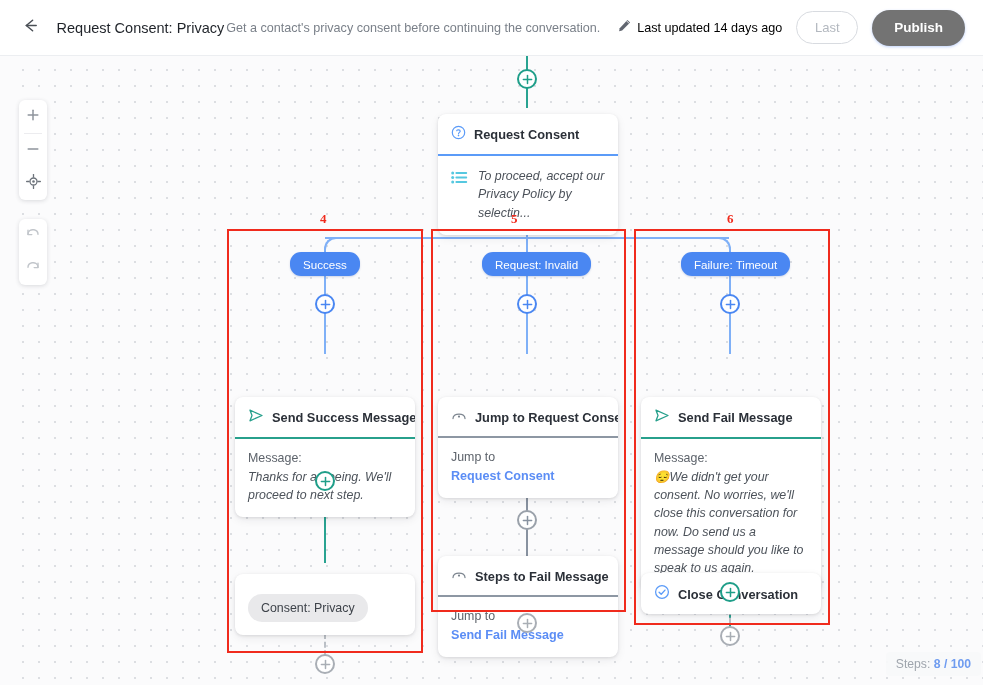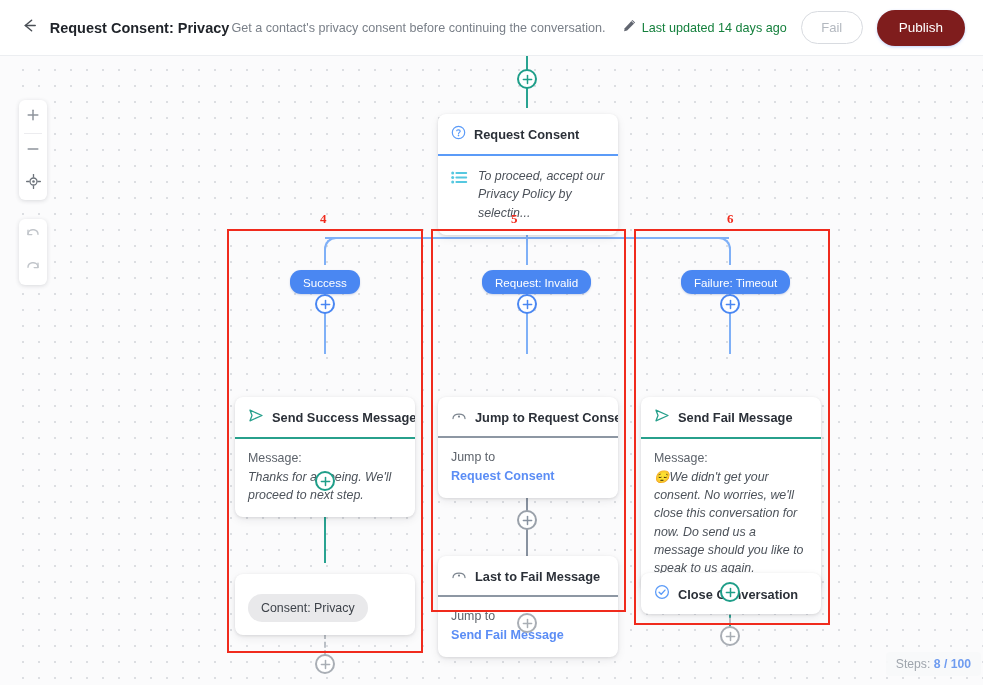--- a/index.html
+++ b/index.html
@@ -18,51 +18,52 @@
     border-bottom: 1px solid #eceef1;
     display: flex; align-items: center;
     z-index: 40;
   }
   .back-btn {
     width: 34px; height: 34px; margin-left: 14px;
     display: flex; align-items: center; justify-content: center;
     border-radius: 50%; cursor: pointer; color: #4a4f56;
   }
   .hdr-title {
-    font-size: 14.5px; font-weight: bold; color: #1f2329;
-    margin-left: 4px; white-space: nowrap;
+    font-size: 14.5px; font-weight: normal; color: #1f2329;
+    margin-left: 10px; white-space: nowrap;
   }
   .hdr-desc {
     font-size: 12.6px; color: #7a8089; margin-left: 2px;
     white-space: nowrap;
   }
   .pencil-btn {
     width: 26px; height: 26px; margin-left: 12px;
     display: flex; align-items: center; justify-content: center;
     border-radius: 4px; cursor: pointer;
   }
   .hdr-right {
     margin-left: auto; display: flex; align-items: center; gap: 14px;
     padding-right: 18px;
   }
-  .updated-text { font-size: 12.6px; color: #15803d; white-space: nowrap; }
+  .updated-text { font-size: 12.6px; color: #000000; white-space: nowrap; }
   .btn-save {
     min-width: 62px; height: 33px; padding: 0 17px;
     border: 1px solid #d8dbe0; border-radius: 17px;
     background: #fff; color: #b3b8bf;
     font-size: 13px; font-family: inherit; cursor: default;
     display: flex; align-items: center; justify-content: center;
   }
   .btn-publish {
     min-width: 86px; height: 36px; padding: 0 22px;
     border: none; border-radius: 18px;
-    background: #7f1d1d; color: #fff;
+    background: #737373; color: #fff;
     font-size: 13.5px; font-family: inherit; cursor: pointer;
     display: flex; align-items: center; justify-content: center;
     box-shadow: 0 1px 3px rgba(74,128,245,0.35);
+    font-weight: bold;
   }
 
   
   .canvas {
     position: absolute; top: 56px; left: 8px;
     width: 983px; height: 629px;
     background-color: #fbfbfc;
     background-image: radial-gradient(#dcdee2 0.9px, transparent 0.9px);
     background-size: 16px 16px;
     background-position: 7px 6px;
@@ -129,21 +130,20 @@
 
   
   .pill {
     position: absolute; z-index: 14;
     height: 18px; padding: 12px 13px;
     border-radius: 11px; background: #4a87f2;
     color: #ffffff; font-size: 11.6px;
     display: flex; align-items: center; justify-content: center;
     white-space: nowrap; cursor: pointer;
     box-shadow: 0 1px 2px rgba(50,80,160,0.22);
-    margin-top: 18px;
   }
 
   
   .vline { position: absolute; width: 2px; z-index: 4; }
   .vline.blue { background: #7fb0f7; }
   .vline.teal { background: #29a391; }
   .vline.gray { background: #8892a0; }
   .vline.dash-gray {
     background: none; width: 0;
     border-left: 2px dashed #bcc1c7;
@@ -207,21 +207,21 @@
   <div class="pencil-btn">
     <span>
       <svg width="15" height="15" viewBox="0 0 15 15">
         <path d="M10.4 1.9 L13.1 4.6 L5.1 12.6 L2.1 13.3 L2.7 10.2 Z" fill="#616670"></path>
         <path d="M9.5 2.8 L12.2 5.5" stroke="#ffffff" stroke-width="0.9"></path>
       </svg>
     </span>
   </div>
   <div class="hdr-right">
     <span class="updated-text">Last updated 14 days ago</span>
-    <button class="btn-save">Fail</button>
+    <button class="btn-save">Last</button>
     <button class="btn-publish">Publish</button>
   </div>
 </div>
 
 <div class="canvas">
 
   <div class="tool-group tool-zoom">
     <div class="tool-btn">
       <span>
         <svg width="14" height="14" viewBox="0 0 14 14">
@@ -399,21 +399,21 @@
   </div>
 
   <div class="node" style="left:430px; top:500px; width:180px;">
     <div class="node-head accent-gray">
       <span>
         <svg width="16" height="14" viewBox="0 0 16 14">
           <path d="M2 10.5 C2 4.5 14 4.5 14 10.5" fill="none" stroke="#7c858f" stroke-width="1.25" stroke-linecap="round"></path>
           <circle cx="8" cy="8.6" r="1.1" fill="#7c858f"></circle>
         </svg>
       </span>
-      <span class="node-title">Last to Fail Message</span>
+      <span class="node-title">Steps to Fail Message</span>
     </div>
     <div class="node-body">
       <div class="body-label">Jump to</div>
       <div class="body-link">Send Fail Message</div>
     </div>
   </div>
 
   <div class="vline dash-gray" style="left:518px; top:536px; height:32px;"></div>
   <div class="plus gray" style="left:509px; top:557px;">
     <svg width="11" height="11" viewBox="0 0 11 11">

